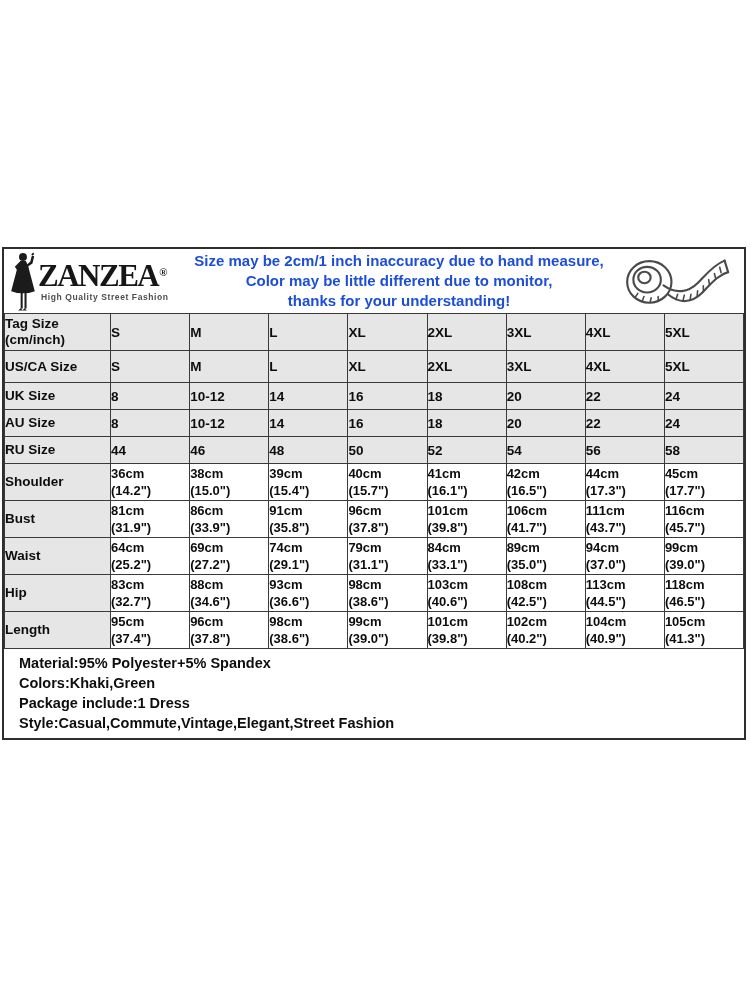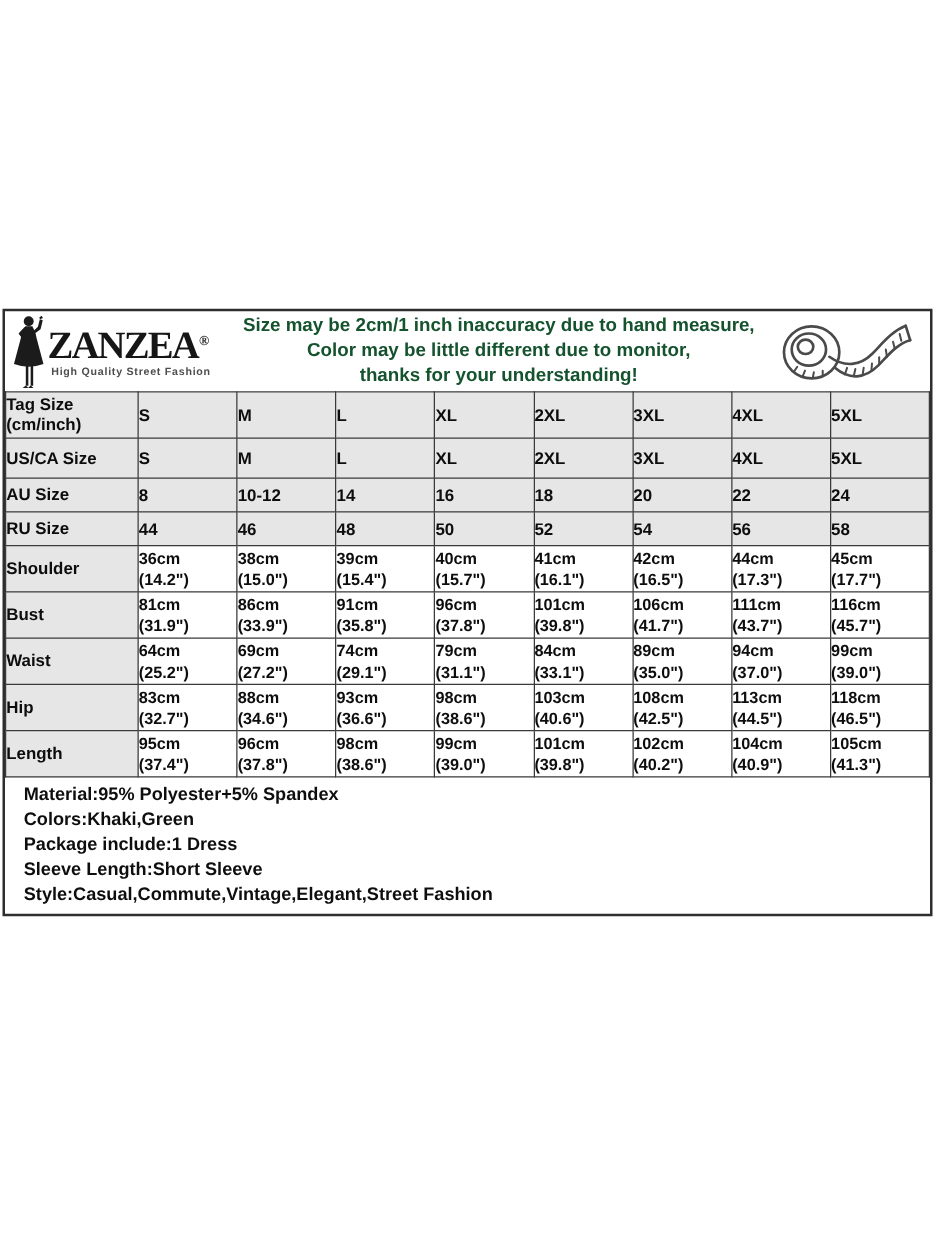--- a/index.html
+++ b/index.html
@@ -21,21 +21,21 @@
   .logo-text { display:flex; flex-direction:column; line-height:1; margin-left:-2px; }
   .logo-word {
     font-family:"Liberation Serif", serif; font-weight:700; font-size:31px;
     letter-spacing:-1.5px; color:#161616; white-space:nowrap;
   }
   .logo-reg { font-size:11px; vertical-align:10px; letter-spacing:0; margin-left:1px; }
   .logo-tagline {
     font-size:8.5px; font-weight:700; color:#4d4d4d; letter-spacing:0.6px;
     margin-top:2px; padding-left:3px; white-space:nowrap;
   }
-  .notice { flex:1; text-align:center; font-weight:700; font-size:15px; line-height:20px; color:#14532d; }
+  .notice { flex:1; text-align:center; font-weight:700; font-size:15px; line-height:20px; color:#1d4ed8; }
   .tape-wrap { width:130px; flex-shrink:0; display:flex; justify-content:center; }
   .tape-wrap svg { width:118px; height:62px; }
 
   
   table.size-table {
     width:100%; border-collapse:collapse; table-layout:fixed;
     font-weight:700; text-align:left;
   }
   table.size-table td {
     border:1px solid #3a3a3a; vertical-align:middle;
@@ -149,33 +149,46 @@
             </td>
             <td>S</td>
             <td>M</td>
             <td>L</td>
             <td>XL</td>
             <td>2XL</td>
             <td>3XL</td>
             <td>4XL</td>
             <td>5XL</td>
           </tr>
-          <tr class="size r3">
-            <td class="label-cell">
-              <span class="label-line">AU Size</span>
+          <tr class="size r2">
+            <td class="label-cell">
+              <span class="label-line">UK Size</span>
             </td>
             <td>8</td>
             <td>10-12</td>
             <td>14</td>
             <td>16</td>
             <td>18</td>
             <td>20</td>
             <td>22</td>
             <td>24</td>
           </tr>
+          <tr class="size r3">
+            <td class="label-cell">
+              <span class="label-line">AU Size</span>
+            </td>
+            <td>8</td>
+            <td>10-12</td>
+            <td>14</td>
+            <td>16</td>
+            <td>18</td>
+            <td>20</td>
+            <td>22</td>
+            <td>24</td>
+          </tr>
           <tr class="size r4">
             <td class="label-cell">
               <span class="label-line">RU Size</span>
             </td>
             <td>44</td>
             <td>46</td>
             <td>48</td>
             <td>50</td>
             <td>52</td>
             <td>54</td>
@@ -367,18 +380,17 @@
               <span class="cell-line">(41.3")</span>
             </td>
           </tr>
         </tbody>
     </table>
 
     <div class="details">
         <div class="detail-line">Material:95% Polyester+5% Spandex</div>
         <div class="detail-line">Colors:Khaki,Green</div>
         <div class="detail-line">Package include:1 Dress</div>
-        <div class="detail-line">Sleeve Length:Short Sleeve</div>
         <div class="detail-line">Style:Casual,Commute,Vintage,Elegant,Street Fashion</div>
       </div>
 
   </div>
 </div>
 
 </body></html>

